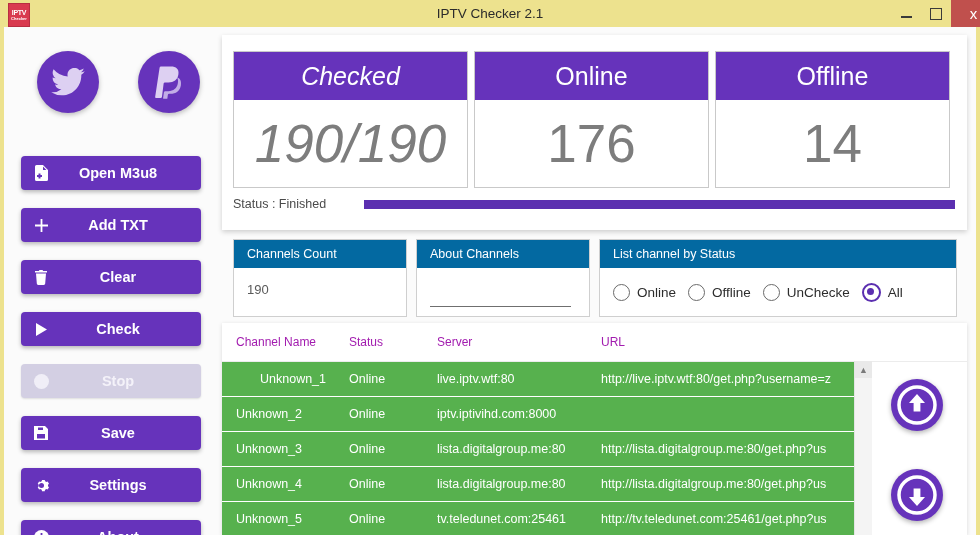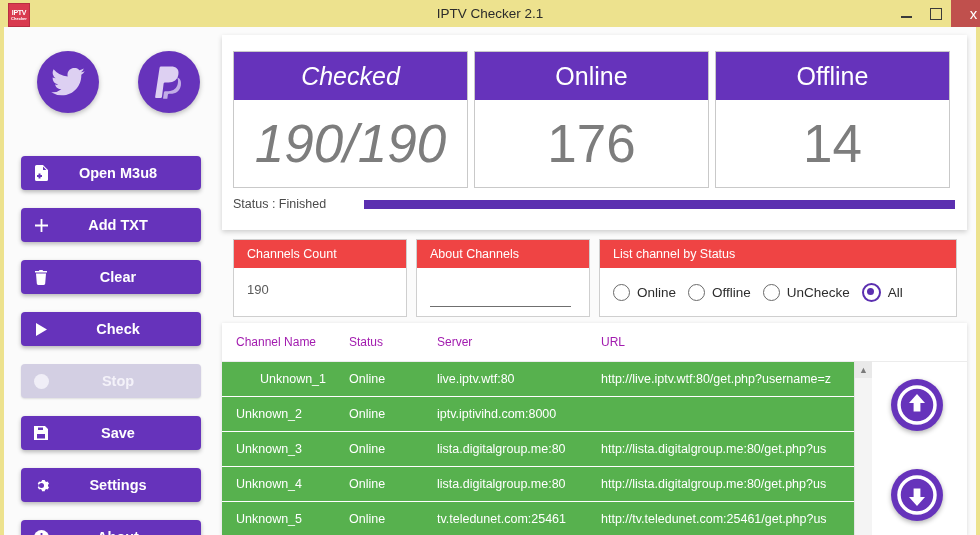--- a/index.html
+++ b/index.html
@@ -61,21 +61,21 @@
   .stat.s2{left:252px;}
   .stat.s3{left:493px;}
   .status-row{position:absolute;left:11px;top:160px;width:722px;height:24px;}
   .status-label{position:absolute;left:0;top:2px;font-size:12.5px;color:#4a4a4a;}
   .pbar{position:absolute;left:131px;top:5px;width:591px;height:9px;background:#e6e6e6;}
   .pbar i{display:block;height:9px;background:#5b2fb0;}
 
   
   .filter{position:absolute;left:6px;top:212px;width:745px;height:78px;}
   .fbox{position:absolute;top:0;background:#fff;border:1px solid #cfcfcf;}
-  .fbox .fh{background:#ef4444;color:#fff;font-size:12.5px;height:28px;display:flex;
+  .fbox .fh{background:#0369a1;color:#fff;font-size:12.5px;height:28px;display:flex;
     align-items:center;padding-left:13px;}
   .fbox .fb{height:48px;position:relative;}
   .fbox.f1{left:11px;width:172px;}
   .fbox.f2{left:194px;width:172px;}
   .fbox.f3{left:377px;width:356px;}
   .count-val{position:absolute;left:13px;top:14px;font-size:13px;color:#5a5a5a;}
   .search-in{position:absolute;left:13px;top:8px;width:141px;height:30px;border:0;
     border-bottom:1px solid #6f6f6f;background:transparent;outline:none;
     font-family:"Liberation Sans",sans-serif;font-size:13px;color:#333;padding:0;}
   .radios{position:absolute;left:4px;top:0;height:48px;display:flex;align-items:center;}

